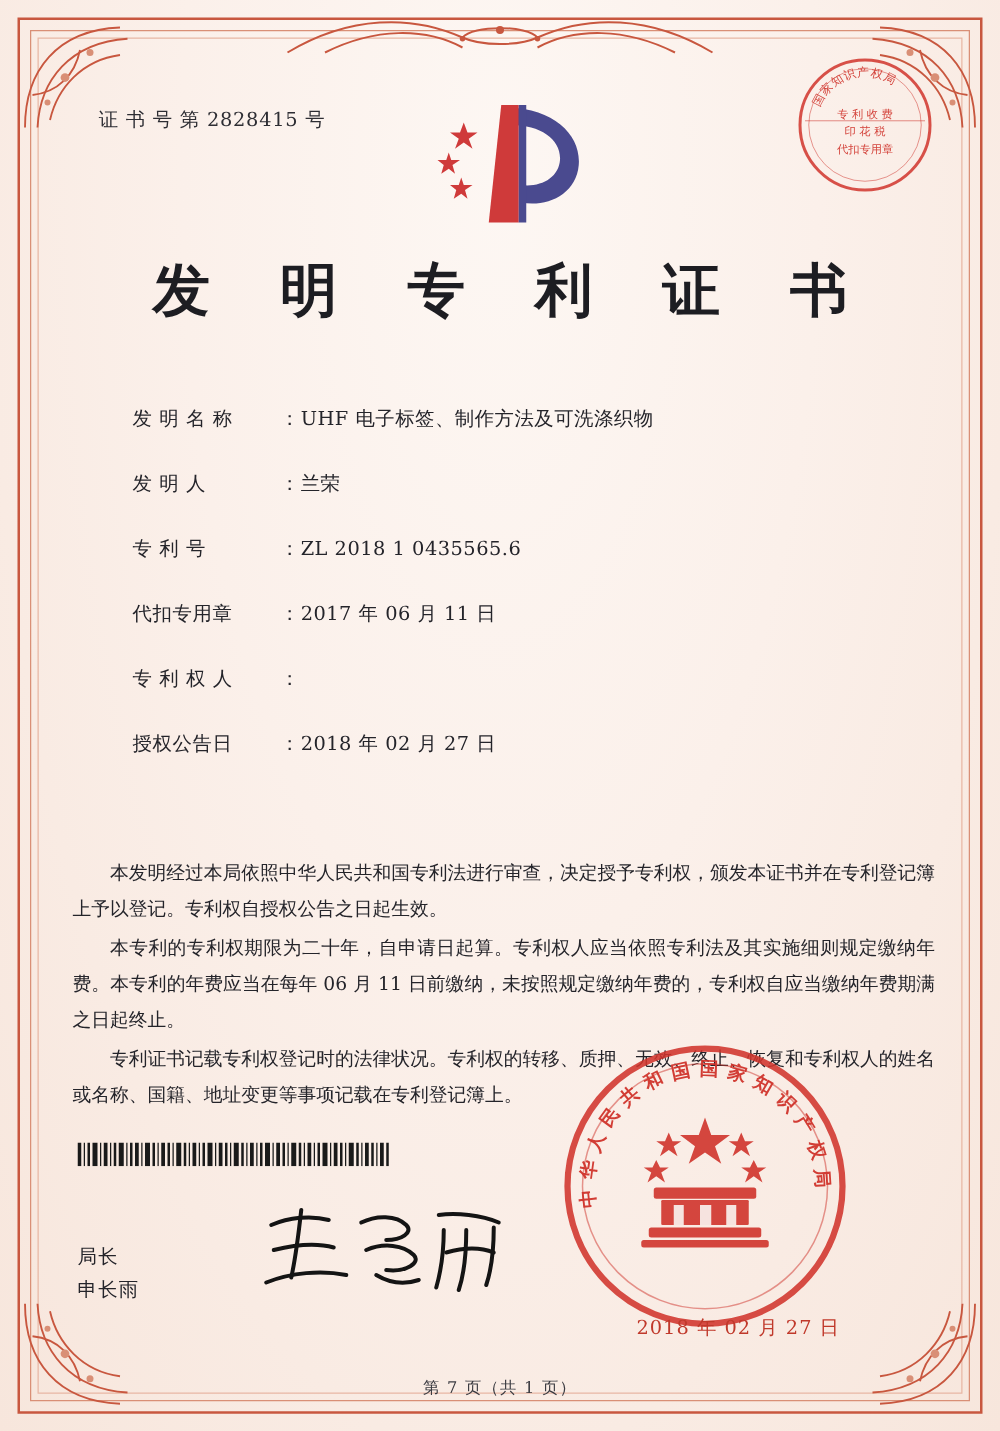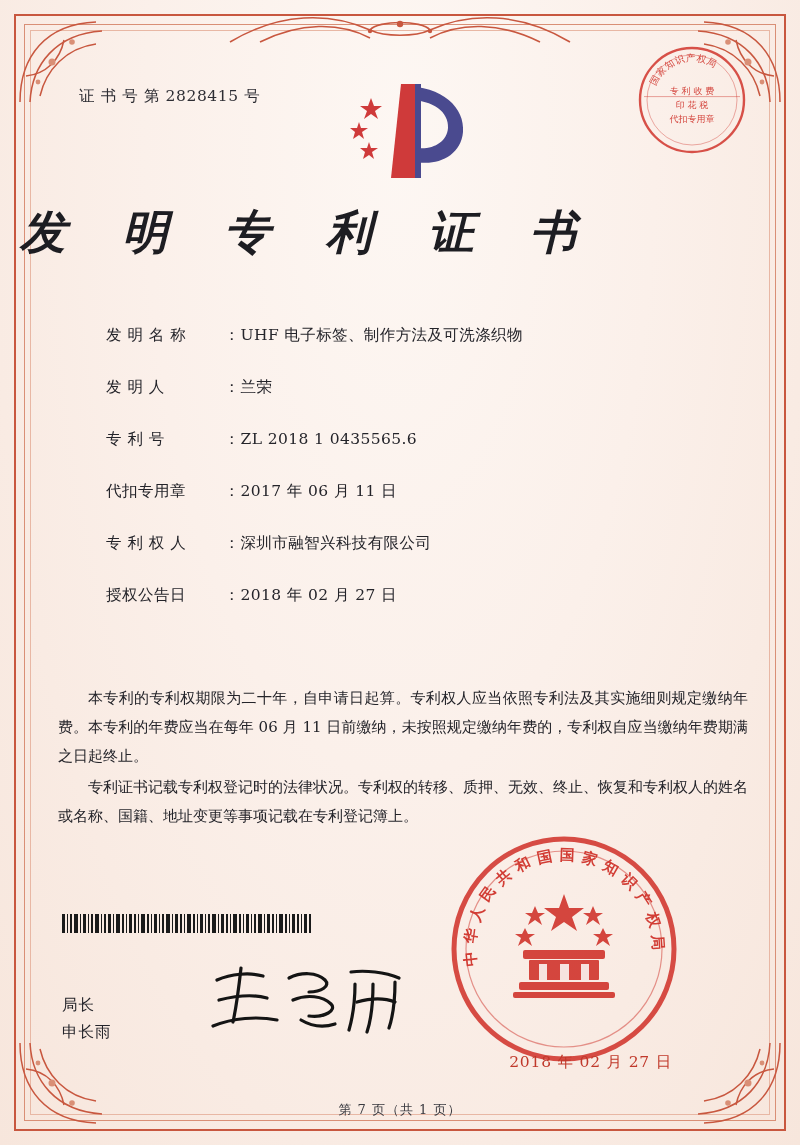--- a/index.html
+++ b/index.html
@@ -90,27 +90,27 @@
     width: 112px;
     height: 112px;
   }
 
   
   .doc-title {
     position: absolute;
     left: 0;
     right: 0;
     top: 202px;
+    text-align: center;
     font-family: "DejaVu Serif", "Liberation Serif", serif;
     font-weight: bold;
     font-size: 46px;
     letter-spacing: 20px;
     text-indent: 20px;
     color: #1d1d22;
-    font-style: italic;
   }
 
   
   .fields {
     position: absolute;
     left: 58px;
     top: 325px;
     width: 690px;
   }
   .field-row {
@@ -360,30 +360,30 @@
       <span class="field-value">ZL 2018 1 0435565.6</span>
     </div>
     <div class="field-row">
       <span class="field-label">代扣专用章</span>
       <span class="field-colon">：</span>
       <span class="field-value">2017 年 06 月 11 日</span>
     </div>
     <div class="field-row">
       <span class="field-label">专 利 权 人</span>
       <span class="field-colon">：</span>
-      <span class="field-value">深圳市融智兴科技有限公司</span>
     </div>
     <div class="field-row">
       <span class="field-label">授权公告日</span>
       <span class="field-colon">：</span>
       <span class="field-value">2018 年 02 月 27 日</span>
     </div>
   </div>
 
   <div class="body-text">
+    <p>本发明经过本局依照中华人民共和国专利法进行审查，决定授予专利权，颁发本证书并在专利登记簿上予以登记。专利权自授权公告之日起生效。</p>
     <p>本专利的专利权期限为二十年，自申请日起算。专利权人应当依照专利法及其实施细则规定缴纳年费。本专利的年费应当在每年 06 月 11 日前缴纳，未按照规定缴纳年费的，专利权自应当缴纳年费期满之日起终止。</p>
     <p>专利证书记载专利权登记时的法律状况。专利权的转移、质押、无效、终止、恢复和专利权人的姓名或名称、国籍、地址变更等事项记载在专利登记簿上。</p>
   </div>
 
   <div class="barcode">
     <svg width="250" height="19" viewBox="0 0 250 19" preserveAspectRatio="none">
       <g fill="#1a1a1a">
         <rect x="0" y="0" width="3" height="19"></rect>
           <rect x="5" y="0" width="1" height="19"></rect>
         <rect x="8" y="0" width="2" height="19"></rect>

